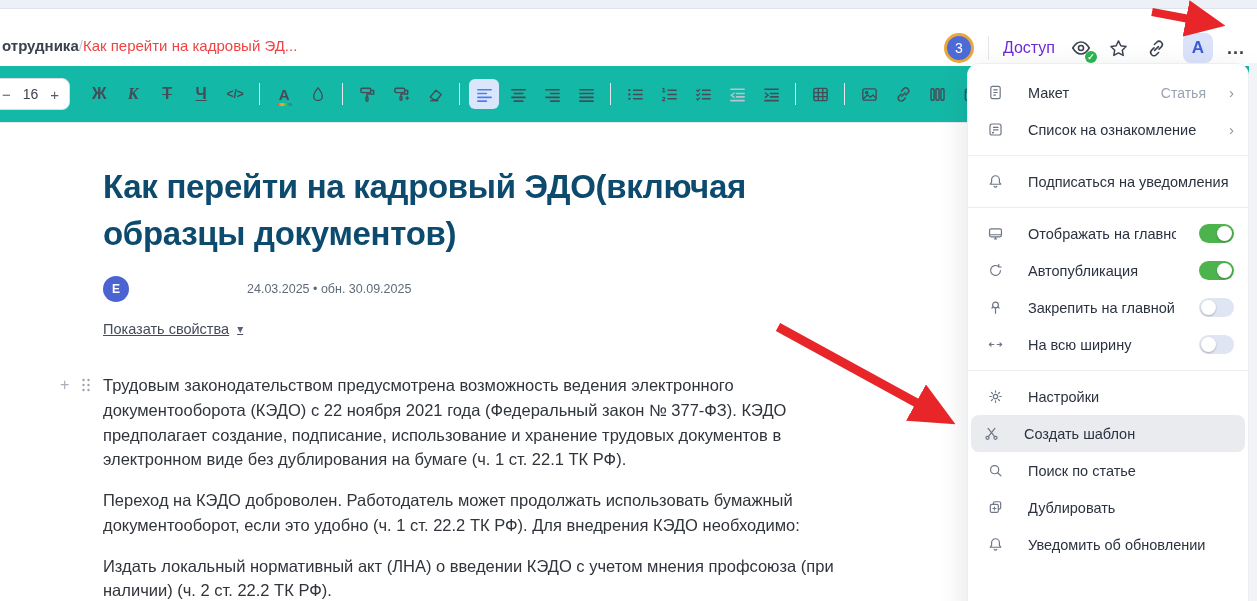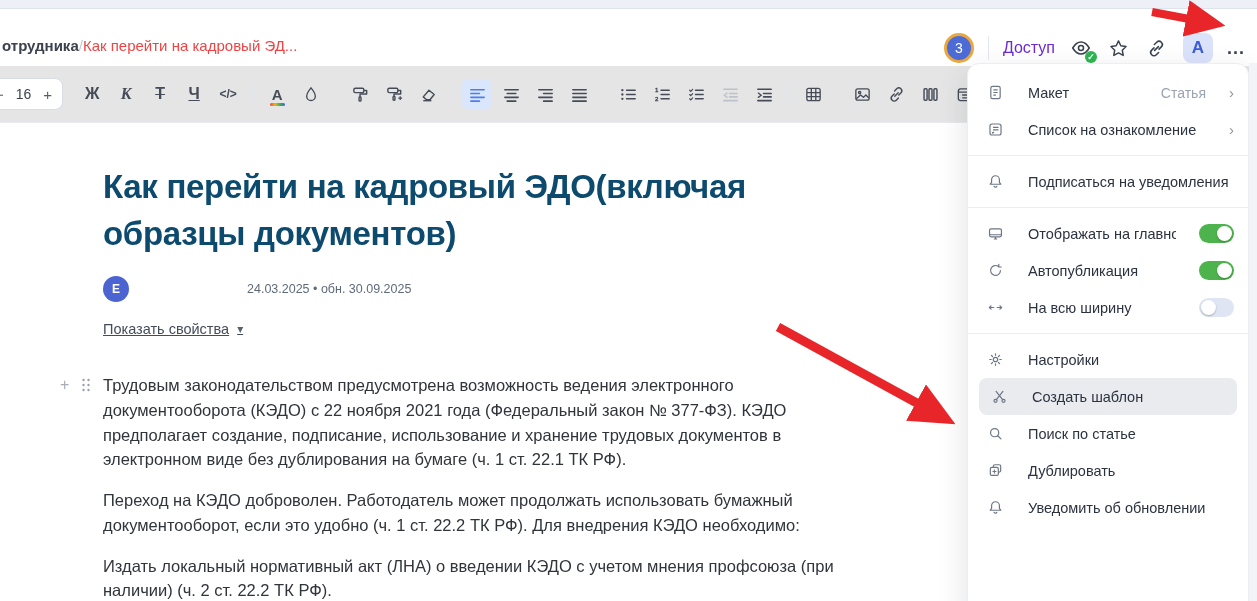--- a/index.html
+++ b/index.html
@@ -24,22 +24,22 @@
   .hdr-vdiv { width:1px; height:24px; background:#e4e7ed; }
   .access-label { color:#6d28d9; font-size:16px; }
   .hicon { width:24px; height:24px; display:flex; align-items:center; justify-content:center; color:#3c4350; position:relative; cursor:pointer; }
   .eye-badge { position:absolute; right:-4px; bottom:-3px; width:12px; height:12px; background:#2db551; border-radius:50%;
     color:#fff; font-size:9px; line-height:12px; text-align:center; font-weight:bold; }
   .avatar-a { width:30px; height:30px; border-radius:8px; background:#dbe3fb; color:#3c5bd9; font-size:17px; font-weight:bold;
     display:flex; align-items:center; justify-content:center; }
   .ellipsis-btn { color:#3c4350; font-size:18px; letter-spacing:1px; font-weight:bold; cursor:pointer; }
 
   
-  .toolbar { position:absolute; left:0; top:66px; width:1257px; height:57px; background:#e5e5e5;
-    border-bottom:1px solid #e8eaee; display:flex; align-items:center; }
+  .toolbar { position:absolute; left:0; top:66px; width:1257px; height:57px; background:#14b8a6;
+    border-bottom:1px solid #e8eaee; display:flex; align-items:center;padding-left:7px; }
   .tb-row { display:flex; align-items:center; gap:4px; margin-left:-16px; }
   .stepper { display:flex; align-items:center; border:1px solid #d8dce4; border-radius:8px; height:32px; padding:0 10px; gap:12px;
     color:#3c4350; background:#fff; margin-right:10px; }
   .stepper .sbtn { font-size:15px; color:#555d6b; cursor:pointer; }
   .stepper .sval { font-size:14px; }
   .tb { width:30px; height:30px; border-radius:6px; display:flex; align-items:center; justify-content:center;
     color:#454b57; background:transparent; border:none; cursor:pointer; font-family:"Liberation Sans",sans-serif; }
   .tb.active { background:#d9e6fb; color:#4f7df0; }
   .tb.disabled { color:#bcc2cc; }
   .tb .glyph { font-size:16px; font-weight:bold; }
@@ -68,21 +68,21 @@
   .gutter .plus { font-size:16px; cursor:pointer; }
   .gutter .drag { cursor:grab; display:flex; }
   .paragraphs { position:absolute; left:103px; top:249px; width:755px; font-size:16.5px; line-height:1.5; color:#30343b; }
   .paragraphs p { margin-bottom:16px; }
 
   
   .menu { position:absolute; left:967px; top:63px; width:282px; height:560px; background:#fff;
     border:1px solid #eceef2; border-radius:12px; box-shadow:0 10px 30px rgba(40,50,70,.14); padding:10px 0; z-index:20; }
   .menu-item { height:37px; display:flex; align-items:center; gap:23px; padding:0 14px 0 17px; font-size:14.5px;
     color:#2b3240; cursor:pointer; }
-  .menu-item.highlight { background:#e9ebef; border-radius:8px; margin:0 11px; padding:0 7px 0 10px; }
+  .menu-item.highlight { background:#e9ebef; border-radius:8px; margin:0 3px; padding:0 7px 0 10px; }
   .mi-icon { width:20px; height:20px; display:flex; align-items:center; justify-content:center; color:#6d7685; flex:none; }
   .mi-label { flex:1; white-space:nowrap; overflow:hidden; }
   .mi-trailing { color:#9aa3b3; font-size:14px; }
   .mi-chevron { color:#8b94a3; font-size:15px; }
   .menu-divider { height:1px; background:#ecedf1; margin:7px 0; }
   .toggle { width:35px; height:19px; border-radius:10px; background:#dfe5f2; position:relative; flex:none; cursor:pointer; }
   .toggle .knob { position:absolute; top:2px; left:2px; width:15px; height:15px; border-radius:50%; background:#fff;
     box-shadow:0 1px 2px rgba(0,0,0,.25); transition:left .1s; }
   .toggle.on { background:#4db34d; }
   .toggle.on .knob { left:18px; }
@@ -406,20 +406,32 @@
           <path d="M15.8 10 a5.8 5.8 0 1 1 -2.1 -4.5"></path>
           <path d="M13.9 2.8 L13.8 5.7 L16.7 5.9" stroke-linejoin="round"></path>
         </svg>
       </span>
       <span class="mi-label">Автопубликация</span>
       <span class="toggle on">
           <span class="knob"></span>
         </span>
     </div>
 
+    <div class="menu-item">
+      <span class="mi-icon">
+        <svg width="17" height="17" viewBox="0 0 20 20" fill="none" stroke="currentColor" stroke-width="1.4" stroke-linecap="round">
+          <circle cx="10" cy="7" r="3.4"></circle>
+          <path d="M10 10.4 V16.8 M7.2 9.2 L5.8 10.6 M12.8 9.2 L14.2 10.6"></path>
+        </svg>
+      </span>
+      <span class="mi-label">Закрепить на главной</span>
+      <span class="toggle">
+          <span class="knob"></span>
+        </span>
+    </div>
 
     <div class="menu-item">
       <span class="mi-icon">
         <svg width="17" height="17" viewBox="0 0 20 20" fill="none" stroke="currentColor" stroke-width="1.4" stroke-linecap="round" stroke-linejoin="round">
           <path d="M8 10 H2.8 M4.8 8 L2.8 10 L4.8 12"></path>
           <path d="M12 10 H17.2 M15.2 8 L17.2 10 L15.2 12"></path>
         </svg>
       </span>
       <span class="mi-label">На всю ширину</span>
       <span class="toggle">

